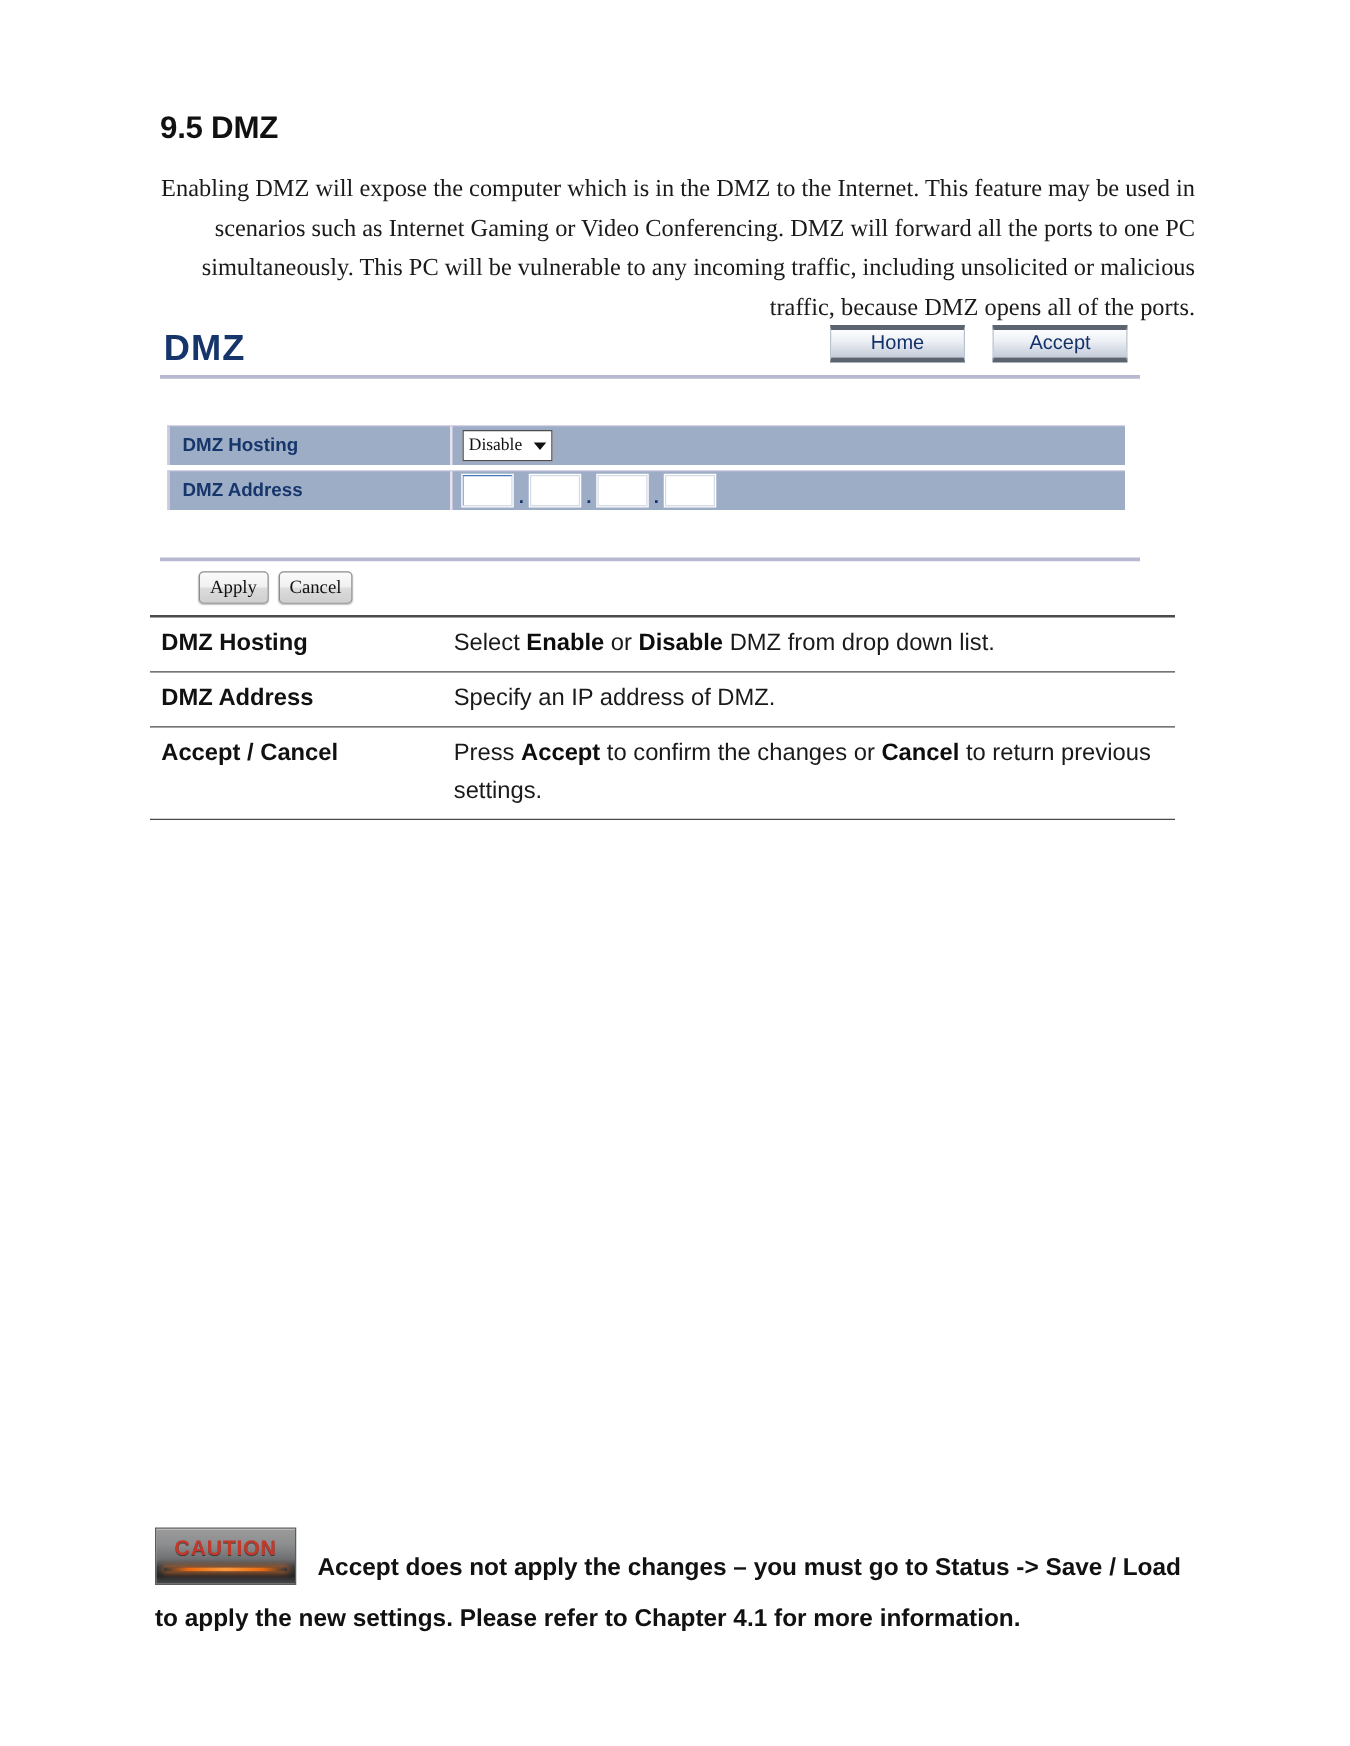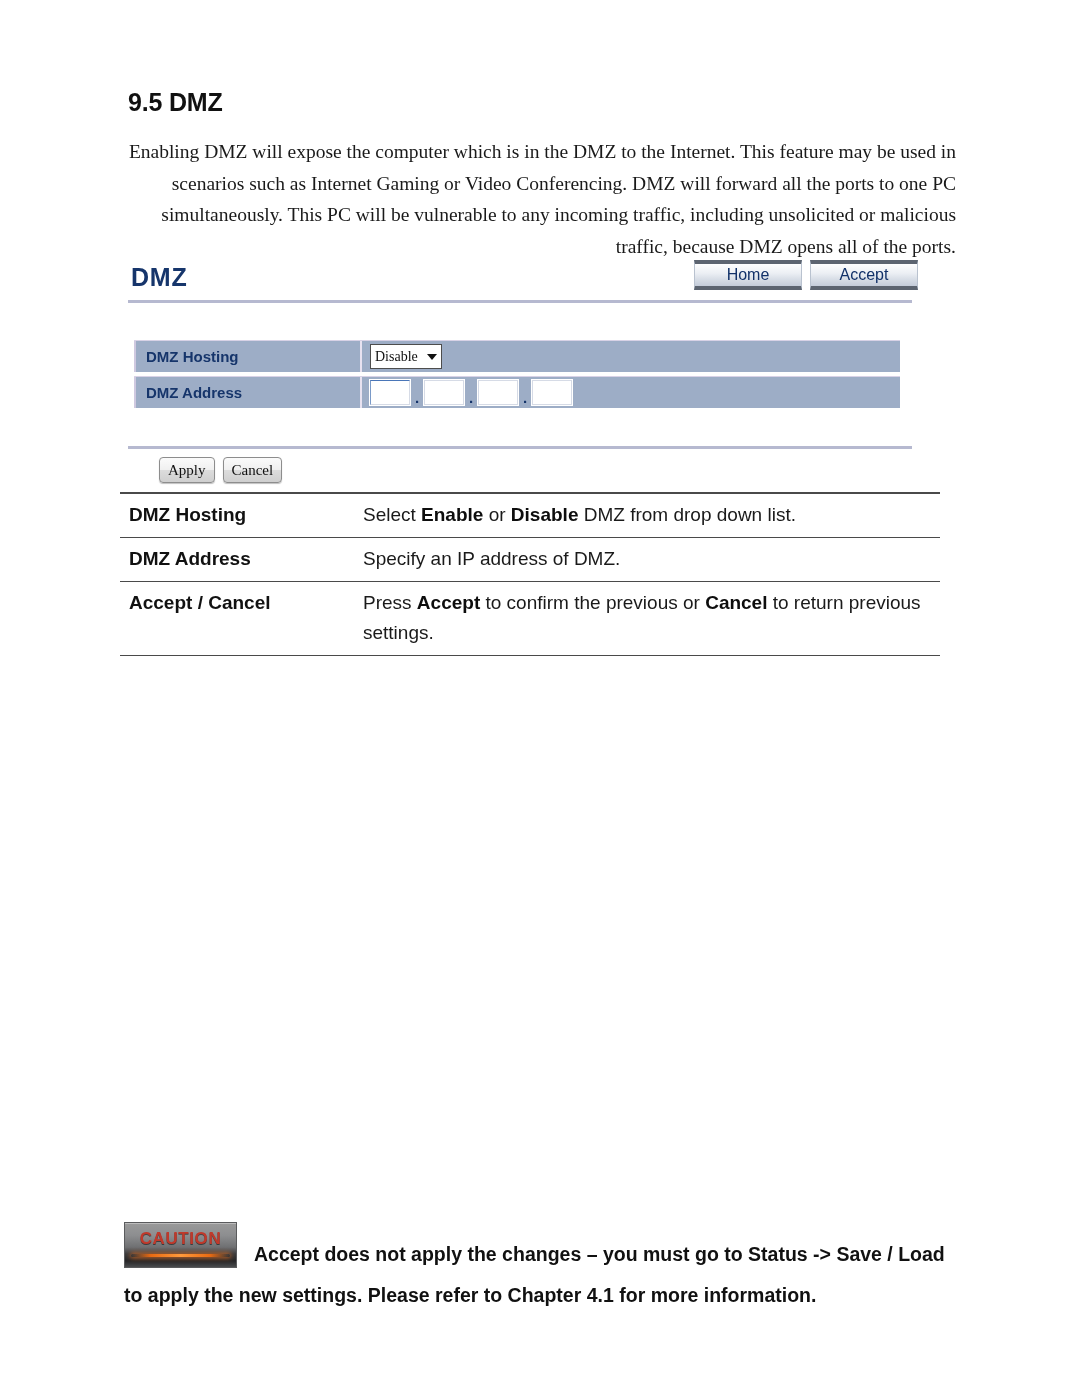--- a/index.html
+++ b/index.html
@@ -51,31 +51,31 @@
     position: absolute;
     left: 128px;
     top: 258px;
     width: 790px;
     height: 232px;
   }
   .router-title {
     position: absolute;
     left: 3px;
     top: 5px;
-    font-size: 25px;
+    font-size: 29px;
     font-weight: bold;
     color: #16356b;
     letter-spacing: 0.8px;
   }
   .router-buttons {
     position: absolute;
-    right: 0px;
+    right: 16px;
     top: 2px;
     display: flex;
-    gap: 8px;
+    gap: 22px;
   }
   .ui-btn {
     width: 108px;
     height: 30px;
     position: relative;
     border-top: 4px solid #5c6470;
     border-bottom: 4px solid #5c6470;
     border-left: 1px solid #b9c2cf;
     border-right: 1px solid #b9c2cf;
     background: linear-gradient(to bottom, #fdfdfe 0%, #eceff4 42%, #d7dde6 70%, #c4ccd9 100%);
@@ -362,21 +362,21 @@
           <span>Select </span><b class="strong">Enable</b><span> or </span><b class="strong">Disable</b><span> DMZ from drop down list.</span>
         </td>
       </tr>
       <tr>
         <td class="term">DMZ Address</td>
         <td class="def">Specify an IP address of DMZ.</td>
       </tr>
       <tr class="last">
         <td class="term">Accept / Cancel</td>
         <td class="def">
-          <span>Press </span><b class="strong">Accept</b><span> to confirm the previous or </span><b class="strong">Cancel</b><span> to return previous settings.</span>
+          <span>Press </span><b class="strong">Accept</b><span> to confirm the changes or </span><b class="strong">Cancel</b><span> to return previous settings.</span>
         </td>
       </tr>
     </tbody>
   </table>
 
   <div class="caution-wrap">
     <div class="caution-note">Accept does not apply the changes – you must go to Status -&gt; Save / Load to apply the new settings. Please refer to Chapter 4.1 for more information.</div>
     <div class="caution-badge">
       <div class="caution-text">CAUTION</div>
       <div class="caution-glow"></div>

